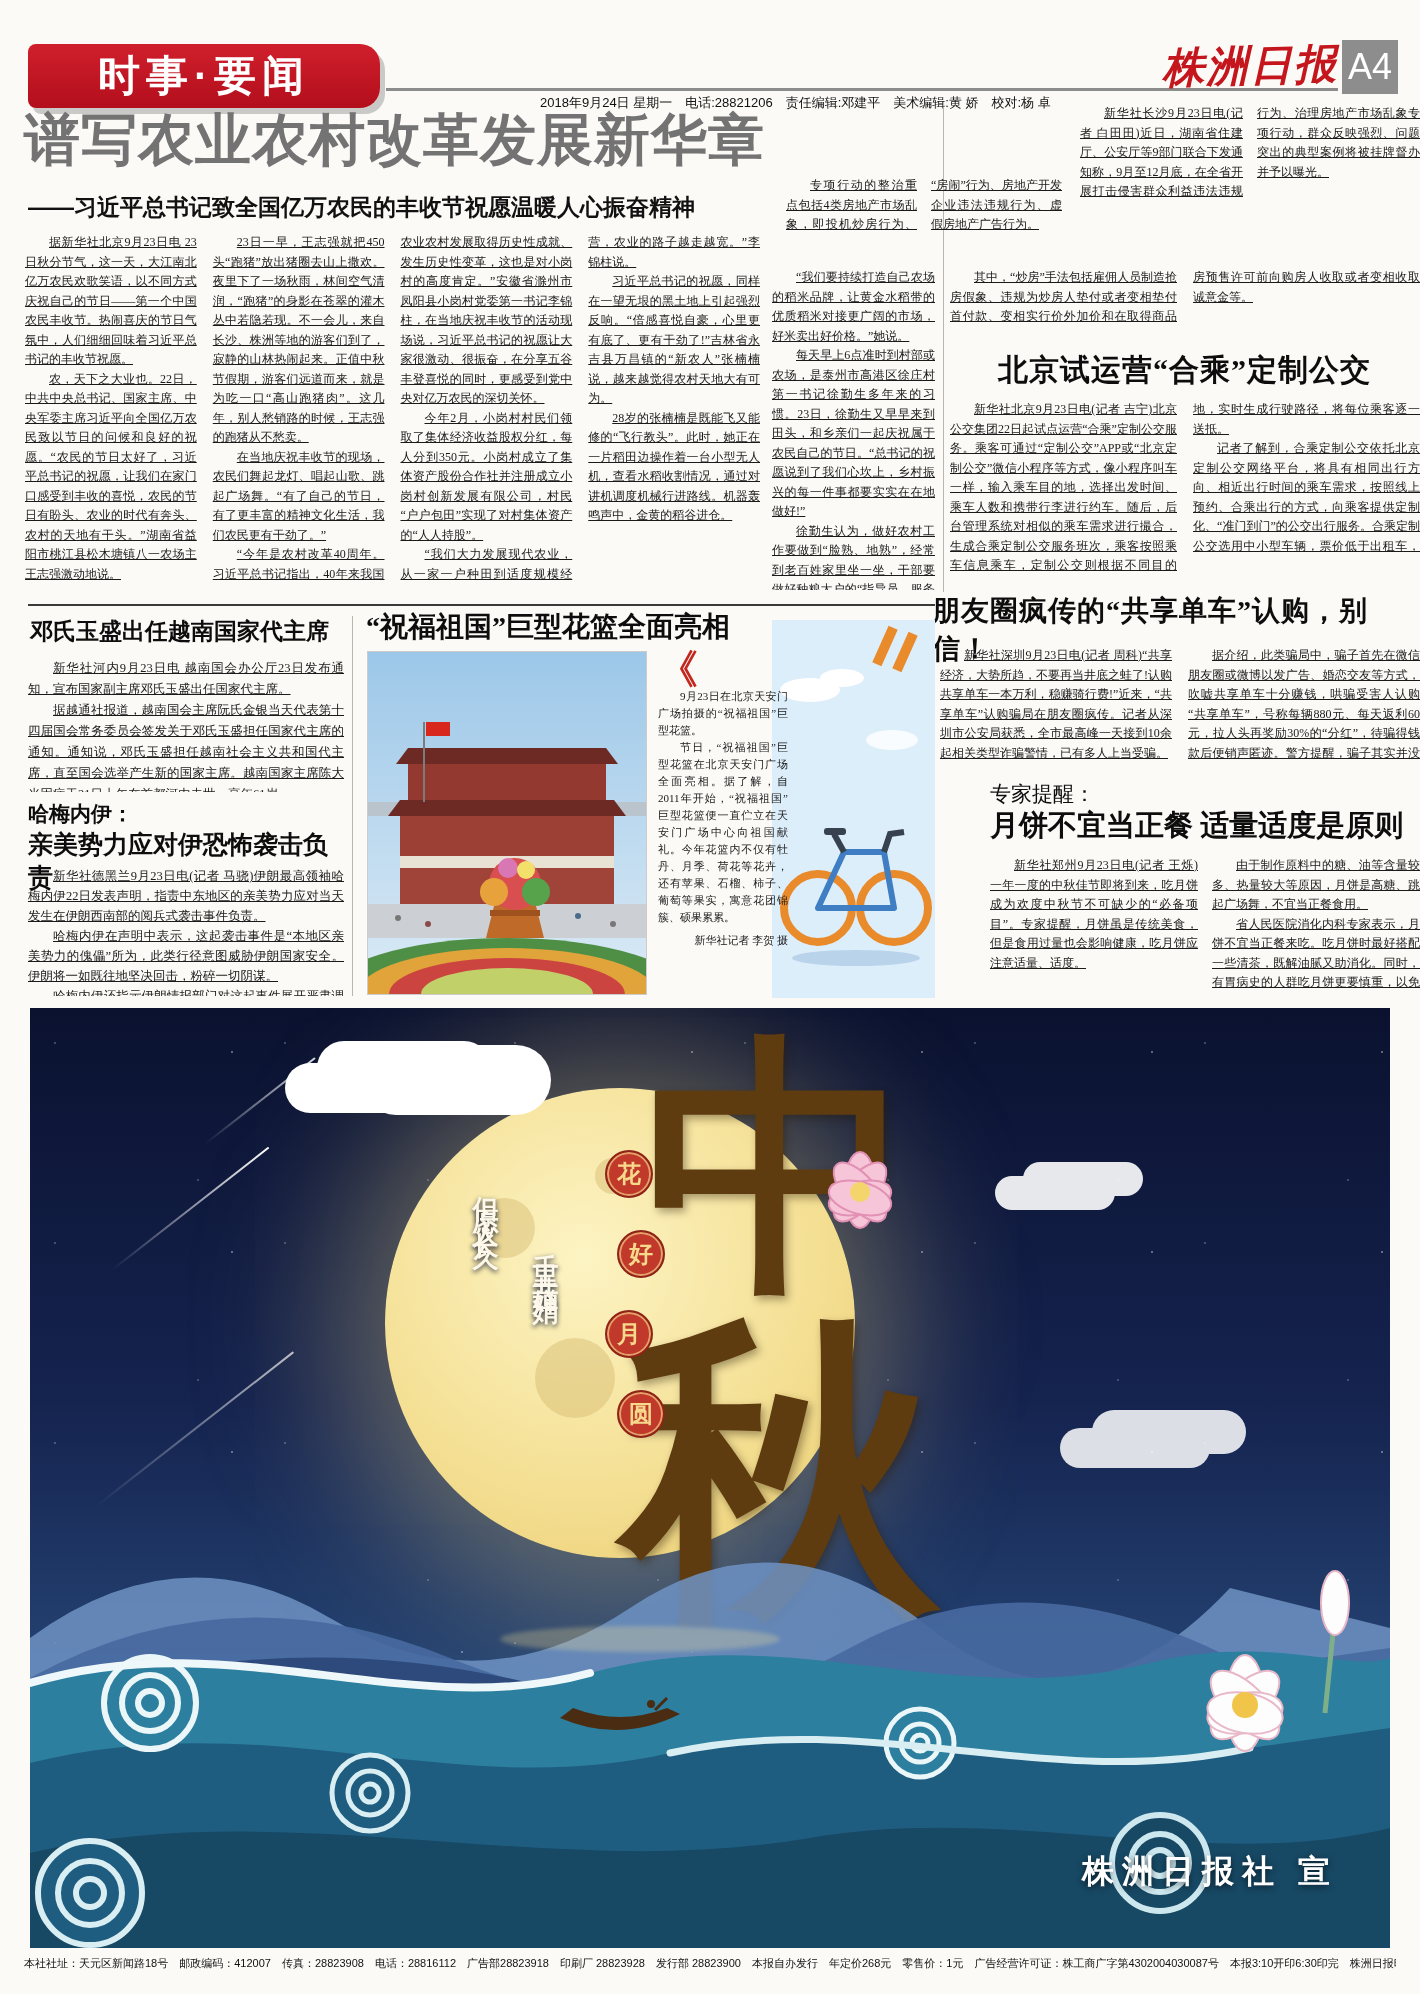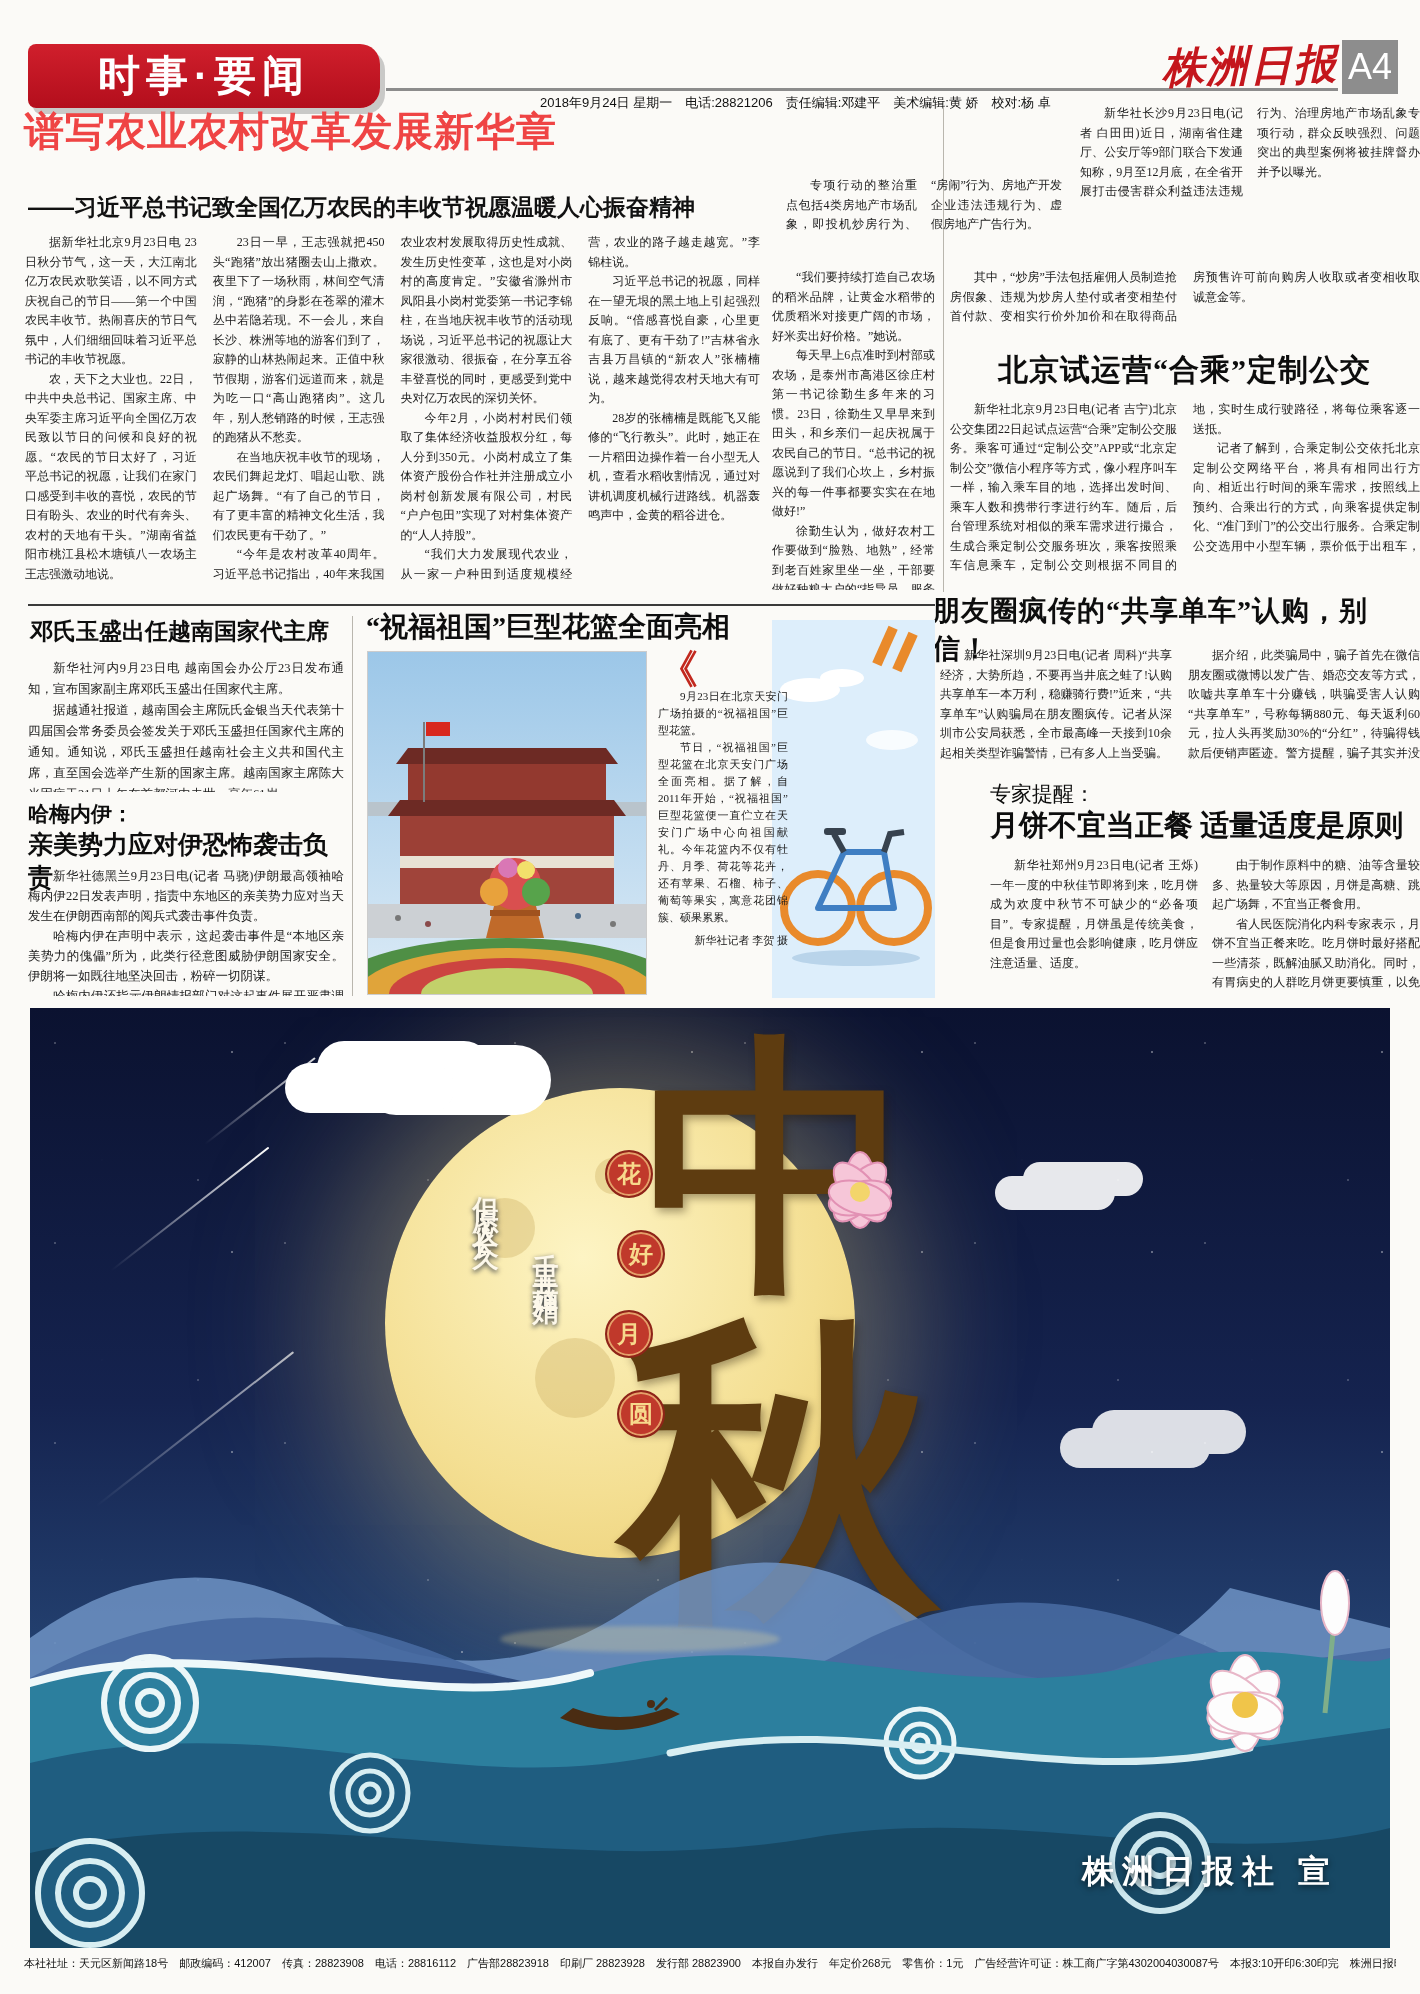--- a/index.html
+++ b/index.html
@@ -12,26 +12,26 @@
       display:flex;align-items:center;justify-content:center;}
   #section-banner span{color:#fff;font-size:42px;font-weight:900;letter-spacing:6px;font-family:"Liberation Sans",sans-serif;}
   #rule-top{left:386px;top:88px;width:952px;height:3px;background:#8c8c8c;}
   #masthead{left:1096px;top:42px;width:242px;height:50px;color:#c4161c;font-weight:bold;font-style:italic;
       font-size:42px;line-height:50px;text-align:right;transform:rotate(-1.5deg);letter-spacing:2px;}
   #page-tag{left:1342px;top:40px;width:56px;height:54px;background:#8d8d8d;color:#fff;
       font-family:"Liberation Sans",sans-serif;font-size:36px;display:flex;align-items:center;justify-content:center;}
   #dateline{left:540px;top:94px;width:798px;font-size:13px;text-align:left;color:#111;
       font-family:"Liberation Sans",sans-serif;white-space:nowrap;}
   
-  #main-headline{left:24px;top:108px;width:748px;font-size:40px;line-height:1.15;font-weight:900;
-      font-family:"Liberation Sans",sans-serif;color:#ef4444;letter-spacing:1px;white-space:nowrap;}
+  #main-headline{left:24px;top:108px;width:748px;font-size:56px;line-height:1.15;font-weight:900;
+      font-family:"Liberation Sans",sans-serif;color:#737373;letter-spacing:1px;white-space:nowrap;}
   #main-subtitle{left:28px;top:192px;width:724px;font-size:23px;font-weight:bold;
       font-family:"Liberation Sans",sans-serif;color:#111;white-space:nowrap;}
   .bodytext{font-size:12px;line-height:19.5px;text-align:justify;overflow:hidden;}
-  .bodytext p{margin:0;text-indent:2em;}
+  .bodytext p{margin:0;text-indent:2em;text-decoration:underline;}
   #main-body{left:25px;top:233px;width:735px;height:360px;column-count:4;column-gap:16px;}
   #main-body-cont{left:772px;top:268px;width:163px;height:322px;}
   #rule-main-bottom{left:28px;top:604px;width:907px;height:2px;background:#3a3a3a;}
   .vdivider{width:1px;background:#b9b6ae;}
   #divider-right{left:943px;top:108px;height:484px;}
   #divider-vn{left:352px;top:616px;height:380px;}
   
   .sec-headline{font-weight:bold;color:#0d0d0d;font-family:"Liberation Serif",serif;}
   #hunan-headline{left:786px;top:106px;width:288px;font-size:26px;line-height:34px;}
   #hunan-body-right{left:1080px;top:104px;width:340px;height:160px;column-count:2;column-gap:14px;}

